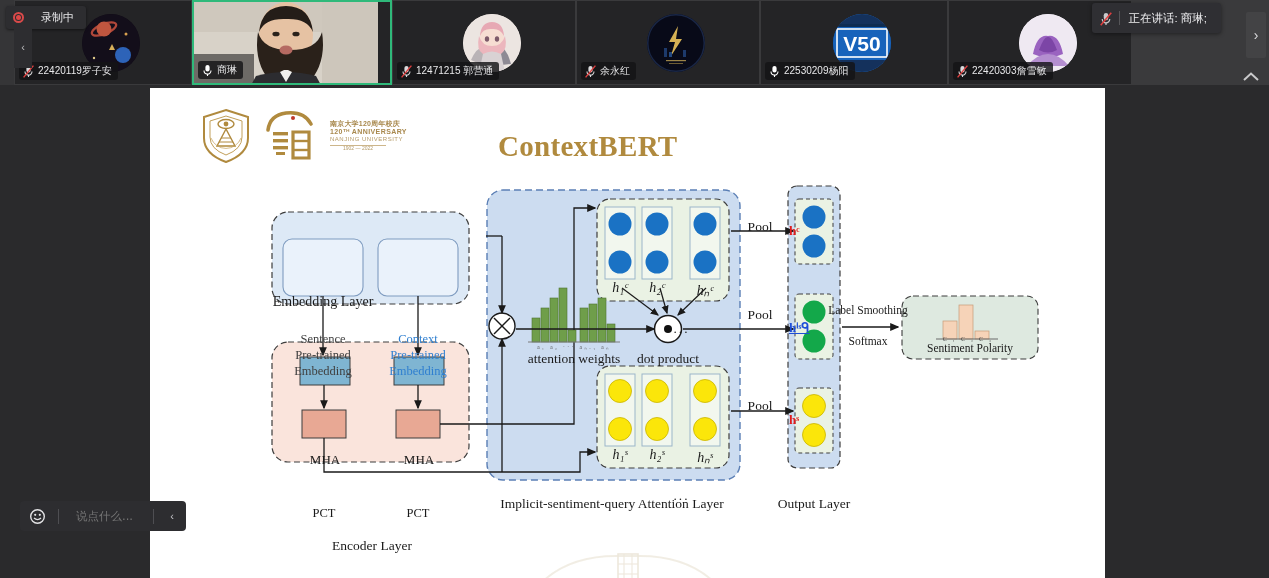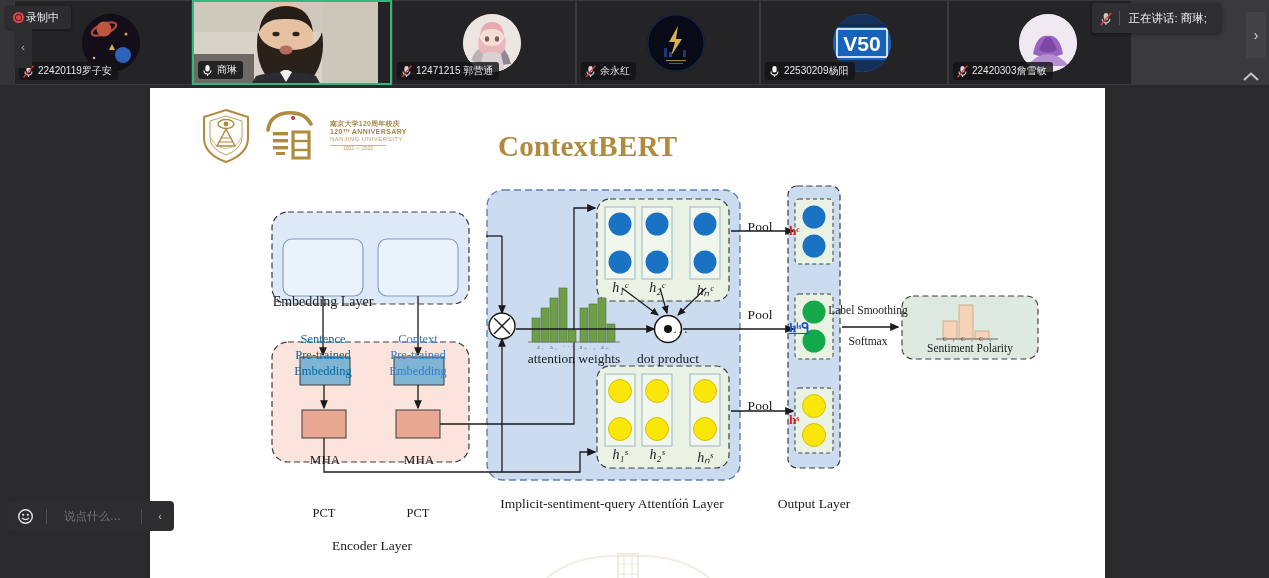--- a/index.html
+++ b/index.html
@@ -45,21 +45,21 @@
     max-width: 94%;
   }
   .mic { width: 11px; height: 13px; position: relative; flex: none; }
   .mic svg { display: block; }
 
   
   #rec-badge {
     position: absolute; left: 6px; top: 6px; z-index: 30;
     background: #2d2d30; border-radius: 3px;
     padding: 4px 12px 4px 7px;
-    display: flex; align-items: center; gap: 2px;
+    display: flex; align-items: center; gap: 17px;
     font-size: 11px; color: #e8e8ea;
     box-shadow: 0 1px 3px rgba(0,0,0,.5);
   }
   .rec-dot {
     width: 11px; height: 11px; border-radius: 50%;
     border: 2px solid #d94a4a; background: #2d2d30;
     display: flex; align-items: center; justify-content: center;
   }
   .rec-dot i { width: 5px; height: 5px; border-radius: 50%; background: #e04646; display:block; }
   #rec-collapse {
@@ -144,21 +144,21 @@
   }
   #caption .hyp { color: #d21f1f; font-weight: bold; }
 
   #slide-watermark {
     position: absolute; left: 50%; transform: translateX(-50%);
     bottom: -6px; width: 180px; height: 34px; opacity: .45;
   }
 
   
   #chatbar {
-    position: absolute; left: 8px; top: 501px; z-index: 20;
+    position: absolute; left: 20px; top: 501px; z-index: 20;
     height: 30px; background: #2d2d30; border-radius: 4px;
     display: flex; align-items: center;
     padding: 0 4px; gap: 8px; justify-content: space-between;
   }
   #chatbar .emoji-btn {
     width: 26px; height: 26px; display: flex; align-items: center;
     justify-content: center; color: #e3e3e5; font-size: 15px;
   }
   #chatbar .divider { width: 1px; height: 15px; background: #4e4e52; }
   #chatbar .chat-input {
@@ -514,21 +514,21 @@
           <g>
             <rect x="793" y="145" width="14" height="18" fill="#f6d3b8" stroke="#c79a77" stroke-width=".7"></rect>
             <rect x="809" y="129" width="14" height="34" fill="#f6d3b8" stroke="#c79a77" stroke-width=".7"></rect>
             <rect x="825" y="155" width="14" height="8" fill="#f6d3b8" stroke="#c79a77" stroke-width=".7"></rect>
             <line x1="786" y1="163" x2="848" y2="163" stroke="#6a6a6a" stroke-width="1"></line>
           </g>
           <line x1="692" y1="151" x2="748" y2="151" stroke="#1a1a1a" stroke-width="1.3" marker-end="url(#ar)"></line>
         </svg>
 
         <div class="fig-label" style="left:173px; top:118px; font-size:14px; transform:translateX(-50%);">Embedding Layer</div>
-        <div class="fig-label" style="left:173px; top:155px; transform:translateX(-50%); text-align:center; font-size:12.5px; line-height:1.28; color:#0369a1;">
+        <div class="fig-label" style="left:173px; top:155px; transform:translateX(-50%); text-align:center; font-size:12.5px; line-height:1.28; color:#404040;">
           <div>Sentence</div>
           <div>Pre-trained</div>
           <div>Embedding</div>
         </div>
         <div class="fig-label" style="left:268px; top:155px; transform:translateX(-50%); text-align:center; font-size:12.5px; line-height:1.28; color:#2f7fd0;">
           <div>Context</div>
           <div>Pre-trained</div>
           <div>Embedding</div>
         </div>
 

